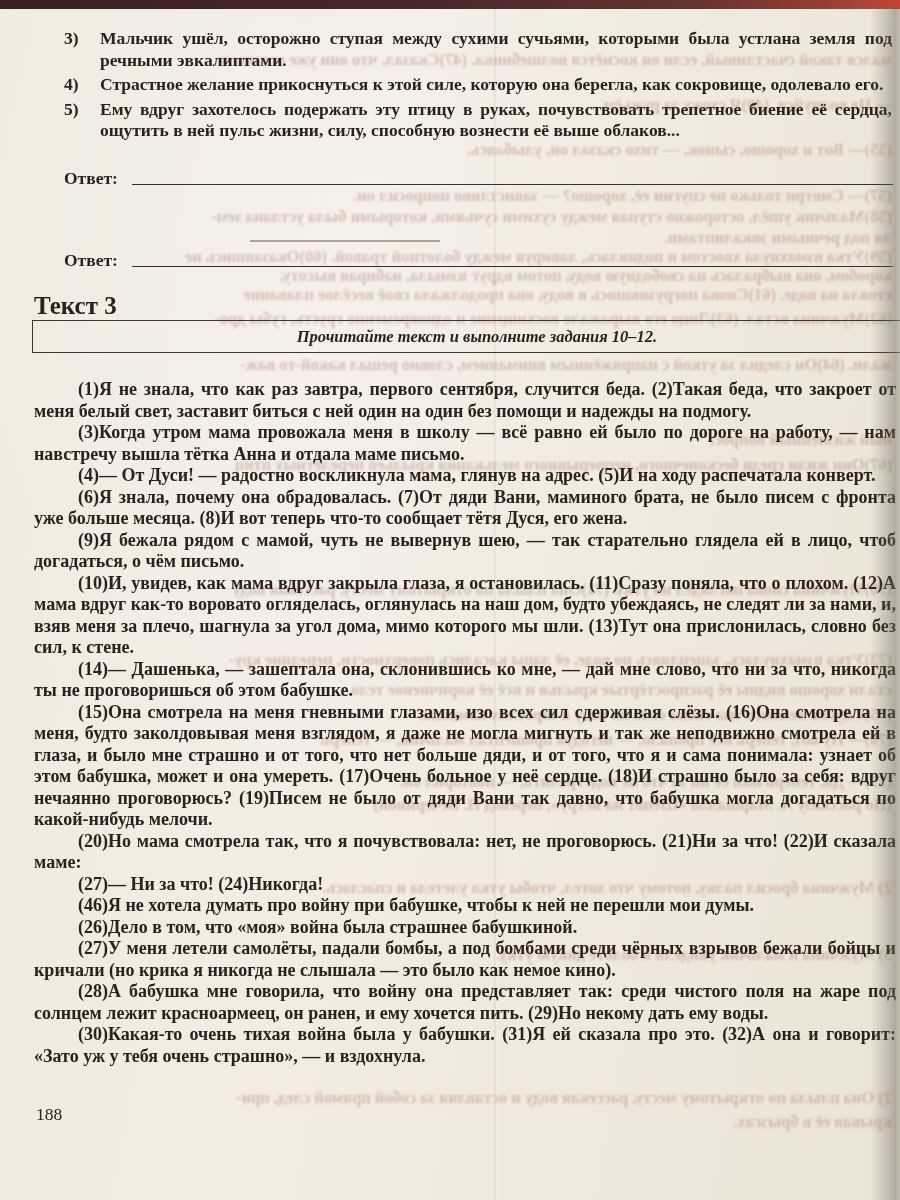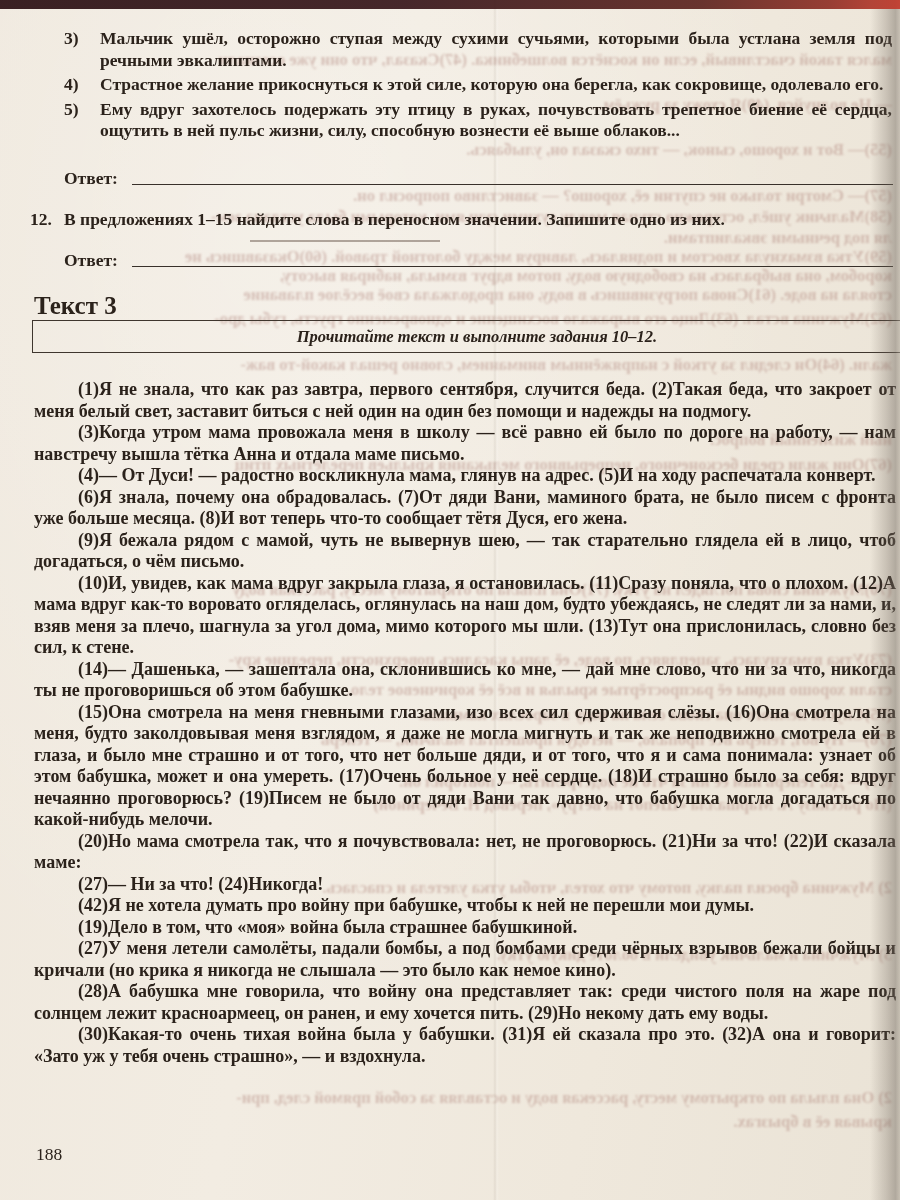--- a/index.html
+++ b/index.html
@@ -43,21 +43,21 @@
   .task-row{position:absolute;left:30px;top:208px;width:870px;display:grid;
     grid-template-columns:34px 1fr;z-index:3;font-size:17.5px;line-height:22px;font-weight:bold;}
   .text-heading{position:absolute;left:34px;top:292px;width:858px;text-align:left;
     font-size:25px;font-weight:bold;z-index:3;}
   .instr-box{position:absolute;left:32px;top:320px;width:880px;height:31px;z-index:3;
     border:1.7px solid #3f362e;display:flex;align-items:center;justify-content:center;}
   .instr-box .t{font-weight:bold;font-style:italic;font-size:16.5px;transform:translateX(-12px);margin-left:32px;}
   .main-text{position:absolute;left:34px;top:379px;width:862px;z-index:3;
     font-size:18px;line-height:21.5px;font-weight:bold;text-align:justify;}
   .main-text p{margin:0;text-indent:44px;}
-  .page-number{position:absolute;left:36px;top:1144px;font-size:17.5px;z-index:3;}
+  .page-number{position:absolute;left:36px;top:1104px;font-size:17.5px;z-index:3;}
 </style>
 </head>
 <body>
 
 <div class="page">
 
   <div class="ghost" style="top:50px">мался такой счастливый, если он коснётся волшебника. (47)Сказал, что они уже осознали</div>
   <div class="ghost" style="top:95px">— Не волнуйся. (49)Я схожу за ружьём.</div>
   <div class="ghost" style="top:140px">(55)— Вот и хорошо, сынок, — тихо сказал он, улыбаясь.</div>
   <div class="ghost" style="top:186px">(57)— Смотри только не спугни её, хорошо? — завистливо попросил он.</div>
@@ -96,24 +96,20 @@
       <span>5)</span>
       <span class="txt">Ему вдруг захотелось подержать эту птицу в руках, почувствовать трепетное биение её сердца, ощутить в ней пульс жизни, силу, способную вознести её выше облаков...</span>
     </div>
   </div>
 
   <div class="answer-row ink" id="answer1">
     <span>Ответ:</span>
     <span class="rule"></span>
   </div>
 
-  <div class="task-row ink">
-    <span>12.</span>
-    <span>В предложениях 1–15 найдите слова в переносном значении. Запишите одно из них.</span>
-  </div>
 
   <div class="answer-row ink" id="answer2">
     <span>Ответ:</span>
     <span class="rule"></span>
   </div>
 
   <div class="text-heading ink">Текст 3</div>
 
   <div class="instr-box ink">
     <span class="t">Прочитайте текст и выполните задания 10–12.</span>
@@ -123,22 +119,22 @@
     <p>(1)Я не знала, что как раз завтра, первого сентября, случится беда. (2)Такая беда, что закроет от меня белый свет, заставит биться с ней один на один без помощи и надежды на подмогу.</p>
     <p>(3)Когда утром мама провожала меня в школу — всё равно ей было по дороге на работу, — нам навстречу вышла тётка Анна и отдала маме письмо.</p>
     <p>(4)— От Дуси! — радостно воскликнула мама, глянув на адрес. (5)И на ходу распечатала конверт.</p>
     <p>(6)Я знала, почему она обрадовалась. (7)От дяди Вани, маминого брата, не было писем с фронта уже больше месяца. (8)И вот теперь что-то сообщает тётя Дуся, его жена.</p>
     <p>(9)Я бежала рядом с мамой, чуть не вывернув шею, — так старательно глядела ей в лицо, чтоб догадаться, о чём письмо.</p>
     <p>(10)И, увидев, как мама вдруг закрыла глаза, я остановилась. (11)Сразу поняла, что о плохом. (12)А мама вдруг как-то воровато огляделась, оглянулась на наш дом, будто убеждаясь, не следят ли за нами, и, взяв меня за плечо, шагнула за угол дома, мимо которого мы шли. (13)Тут она прислонилась, словно без сил, к стене.</p>
     <p>(14)— Дашенька, — зашептала она, склонившись ко мне, — дай мне слово, что ни за что, никогда ты не проговоришься об этом бабушке.</p>
     <p>(15)Она смотрела на меня гневными глазами, изо всех сил сдерживая слёзы. (16)Она смотрела на меня, будто заколдовывая меня взглядом, я даже не могла мигнуть и так же неподвижно смотрела ей в глаза, и было мне страшно и от того, что нет больше дяди, и от того, что я и сама понимала: узнает об этом бабушка, может и она умереть. (17)Очень больное у неё сердце. (18)И страшно было за себя: вдруг нечаянно проговорюсь? (19)Писем не было от дяди Вани так давно, что бабушка могла догадаться по какой-нибудь мелочи.</p>
     <p>(20)Но мама смотрела так, что я почувствовала: нет, не проговорюсь. (21)Ни за что! (22)И сказала маме:</p>
     <p>(27)— Ни за что! (24)Никогда!</p>
-    <p>(42)Я не хотела думать про войну при бабушке, чтобы к ней не перешли мои думы.</p>
-    <p>(19)Дело в том, что «моя» война была страшнее бабушкиной.</p>
+    <p>(46)Я не хотела думать про войну при бабушке, чтобы к ней не перешли мои думы.</p>
+    <p>(26)Дело в том, что «моя» война была страшнее бабушкиной.</p>
     <p>(27)У меня летели самолёты, падали бомбы, а под бомбами среди чёрных взрывов бежали бойцы и кричали (но крика я никогда не слышала — это было как немое кино).</p>
     <p>(28)А бабушка мне говорила, что войну она представляет так: среди чистого поля на жаре под солнцем лежит красноармеец, он ранен, и ему хочется пить. (29)Но некому дать ему воды.</p>
     <p>(30)Какая-то очень тихая война была у бабушки. (31)Я ей сказала про это. (32)А она и говорит: «Зато уж у тебя очень страшно», — и вздохнула.</p>
   </div>
 
   <div class="page-number ink">188</div>
 
   <div class="top-edge"></div>
   <div class="right-shadow"></div>
   <div class="crease"></div>

